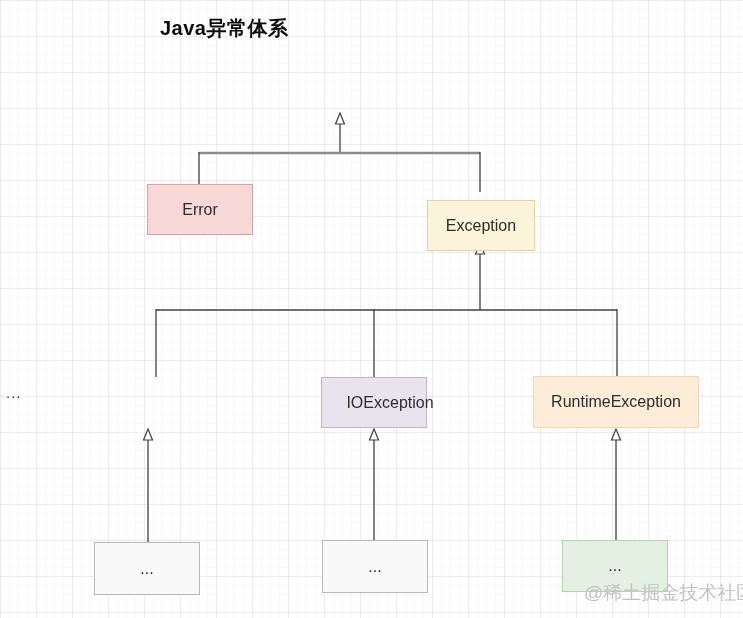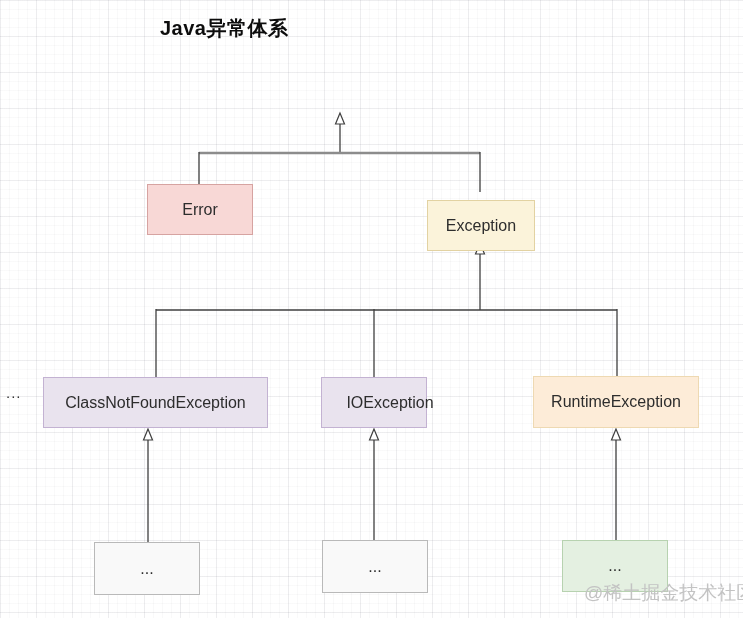--- a/index.html
+++ b/index.html
@@ -75,23 +75,20 @@
   </svg>
 
   <div id="side-ellipsis">...</div>
 
   <div class="node n-error" style="background: rgb(248, 216, 214); border-color: rgb(214, 163, 161);">
     <span>Error</span>
   </div>
   <div class="node n-exception" style="background: rgb(251, 243, 218); border-color: rgb(226, 210, 162);">
     <span>Exception</span>
   </div>
-  <div class="node n-cnfe" style="background: rgb(233, 227, 238); border-color: rgb(195, 178, 210);">
-    <span>ClassNotFoundException</span>
-  </div>
   <div class="node n-ioe" style="background: rgb(233, 227, 238); border-color: rgb(195, 178, 210);">
     <span>IOException</span>
   </div>
   <div class="node n-rte" style="background: rgb(253, 236, 216); border-color: rgb(238, 217, 178);">
     <span>RuntimeException</span>
   </div>
   <div class="node n-more-a" style="background: rgb(249, 249, 249); border-color: rgb(185, 185, 185);">
     <span>...</span>
   </div>
   <div class="node n-more-b" style="background: rgb(249, 249, 249); border-color: rgb(185, 185, 185);">

